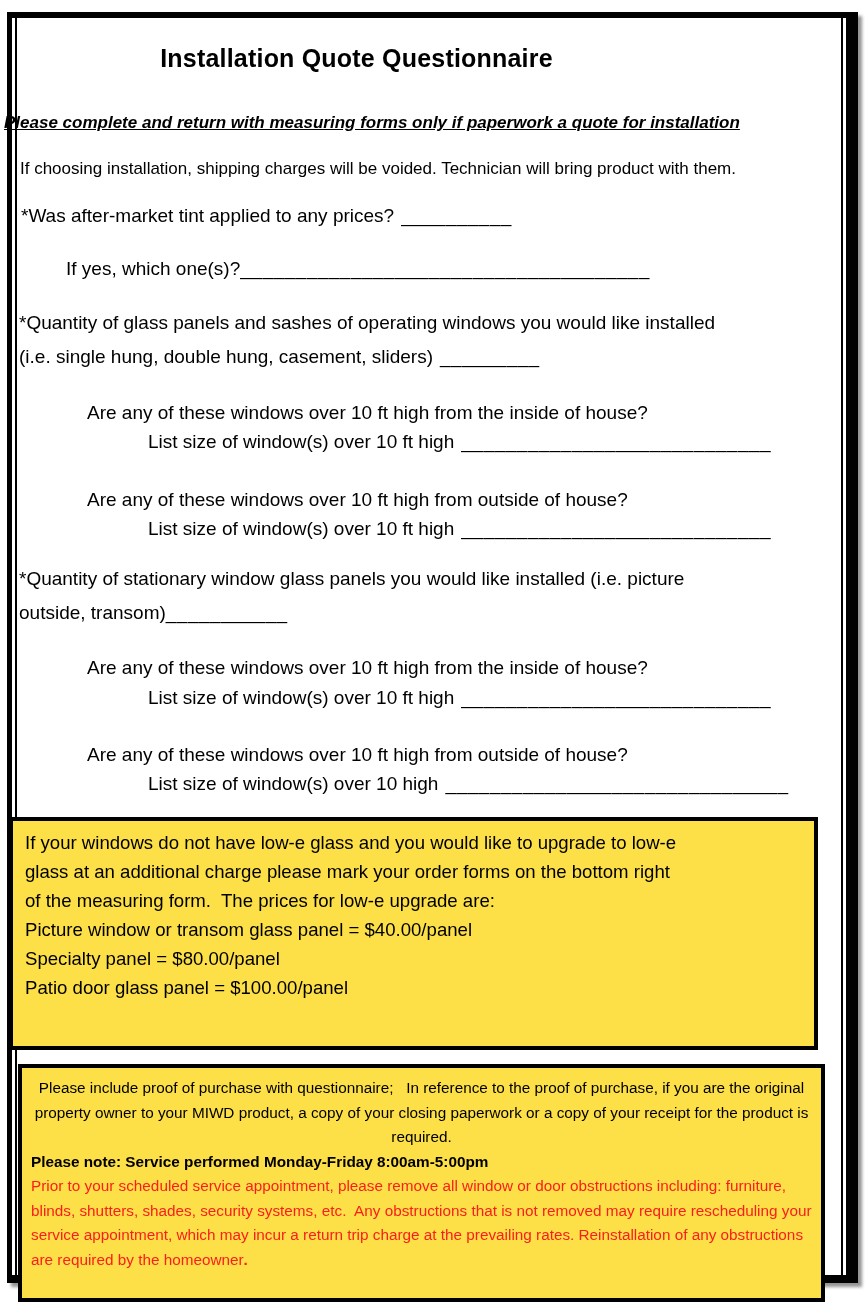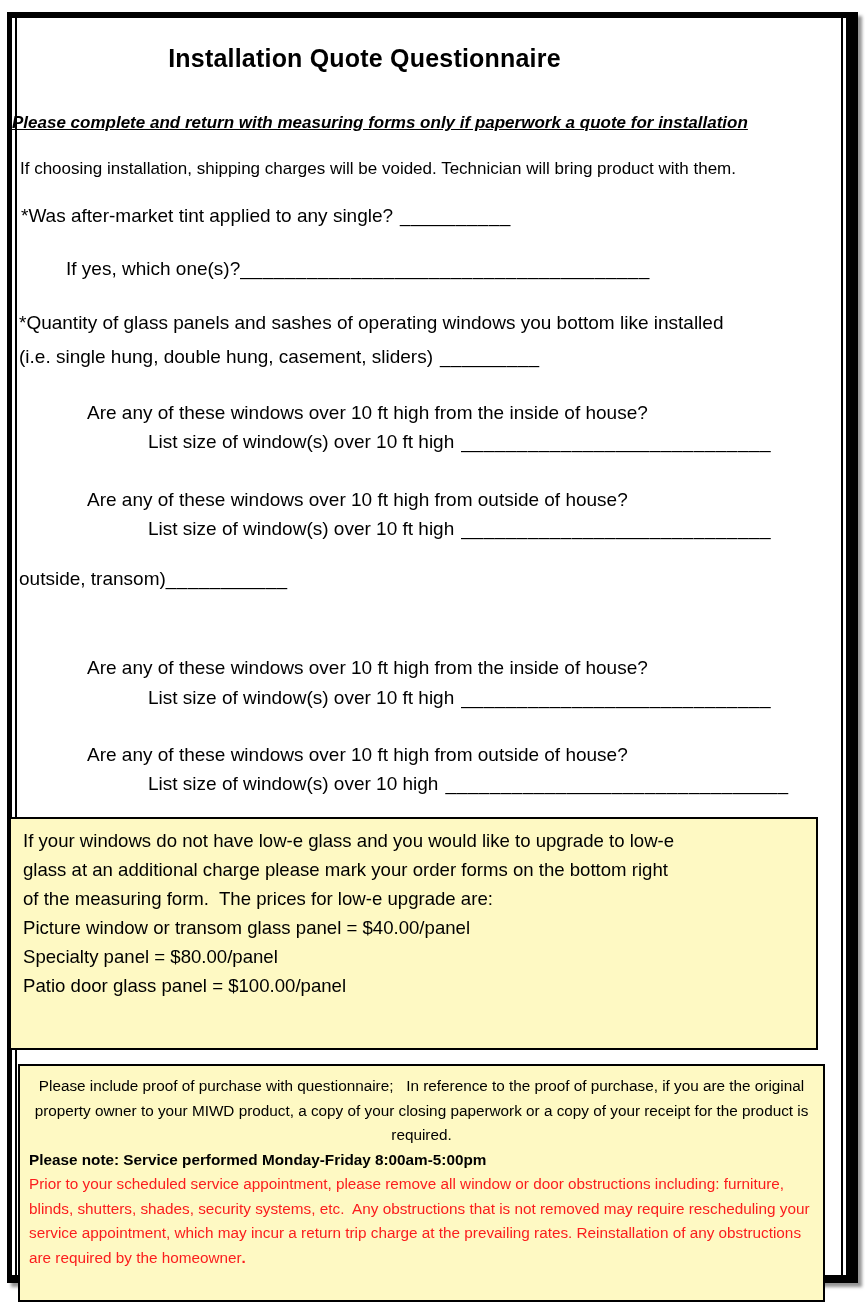--- a/index.html
+++ b/index.html
@@ -15,43 +15,43 @@
     border:6px solid #000;border-left-width:5px;border-right-width:12px;border-bottom-width:8px;
     box-shadow:4px 4px 3px rgba(90,90,90,.65);
     z-index:1;
   }
   .page-frame .inner-line{
     position:absolute;top:0;bottom:0;left:3px;right:3px;
     border-left:2px solid #000;border-right:2px solid #000;
     pointer-events:none;
   }
   .abs{position:absolute;white-space:nowrap;z-index:2;}
-  .center{left:12px;width:705px;text-align:center;}
+  .center{left:4px;width:705px;text-align:center;}
   .doc-title{top:44px;font-size:25px;font-weight:700;letter-spacing:.2px;}
   .doc-subtitle{top:113px;font-size:17px;font-weight:700;font-style:italic;}
   .doc-subtitle span{text-decoration:underline;}
   .intro{top:159px;left:20px;font-size:17px;}
   .q{font-size:19px;}
   .q-tint{top:205px;left:21px;}
   .q-tint-follow{top:258px;left:66px;text-align:center;}
   .q-two{line-height:34px;}
   .q-operating{top:306px;left:19px;}
   .q-stationary{top:562px;left:19px;}
   .subq{left:87px;font-size:19px;text-align:center;}
   .listline{left:148px;font-size:19px;}
   .sub0q{top:402px;} .sub0l{top:431px;}
   .sub1q{top:489px;} .sub1l{top:518px;}
   .sub2q{top:657px;} .sub2l{top:687px;}
   .sub3q{top:744px;} .sub3l{top:773px;}
   .gap{margin-left:7px;text-align:center;}
   .blank{letter-spacing:.5px;}
   
   .box{
-    position:absolute;box-sizing:border-box;background:#fef9c3;
-    border:2px solid #000000;z-index:3;
+    position:absolute;box-sizing:border-box;background:#fde047;
+    border:4px solid #000000;z-index:3;
   }
   .lowe-box{left:9px;top:817px;width:809px;height:233px;padding:7px 12px;}
   .lowe-box .line{font-size:18.6px;line-height:29px;white-space:nowrap;}
   .notes-box{left:18px;top:1064px;width:807px;height:238px;padding:8px 9px 0 9px;}
   .notes-box p{margin:0;font-size:15.3px;line-height:24.5px;}
   .proof{text-align:center;}
   .service{font-weight:700;}
   .warning{color:#fb1d1d;}
   .warning .end-dot{font-weight:700;}
 </style>
@@ -61,36 +61,37 @@
 <div class="page-frame">
   <div class="inner-line"></div>
 </div>
 
 <div class="abs center doc-title">Installation Quote Questionnaire</div>
 
 <div class="abs center doc-subtitle"><span>Please complete and return with measuring forms only if paperwork a quote for installation</span></div>
 
 <div class="abs intro">If choosing installation, shipping charges will be voided. Technician will bring product with them.</div>
 
-<div class="abs q q-tint"><span>*Was after-market tint applied to any single?</span><span class="blank gap">__________</span></div>
+<div class="abs q q-tint"><span>*Was after-market tint applied to any prices?</span><span class="blank gap">__________</span></div>
 
 <div class="abs q q-tint-follow"><span>If yes, which one(s)?</span><span class="blank">_____________________________________</span></div>
 
 <div class="abs q q-two q-operating">
-  <div>*Quantity of glass panels and sashes of operating windows you bottom like installed</div>
+  <div>*Quantity of glass panels and sashes of operating windows you would like installed</div>
   <div><span>(i.e. single hung, double hung, casement, sliders)</span><span class="blank gap">_________</span></div>
 </div>
 
 <div class="abs subq sub0q">Are any of these windows over 10 ft high from the inside of house?</div>
 <div class="abs listline sub0l"><span>List size of window(s) over 10 ft high</span><span class="blank gap">____________________________</span></div>
 
 <div class="abs subq sub1q">Are any of these windows over 10 ft high from outside of house?</div>
 <div class="abs listline sub1l"><span>List size of window(s) over 10 ft high</span><span class="blank gap">____________________________</span></div>
 
 <div class="abs q q-two q-stationary">
+  <div>*Quantity of stationary window glass panels you would like installed (i.e. picture</div>
   <div><span>outside, transom)</span><span class="blank">___________</span></div>
 </div>
 
 <div class="abs subq sub2q">Are any of these windows over 10 ft high from the inside of house?</div>
 <div class="abs listline sub2l"><span>List size of window(s) over 10 ft high</span><span class="blank gap">____________________________</span></div>
 
 <div class="abs subq sub3q">Are any of these windows over 10 ft high from outside of house?</div>
 <div class="abs listline sub3l"><span>List size of window(s) over 10 high</span><span class="blank gap">_______________________________</span></div>
 
 <div class="box lowe-box">

